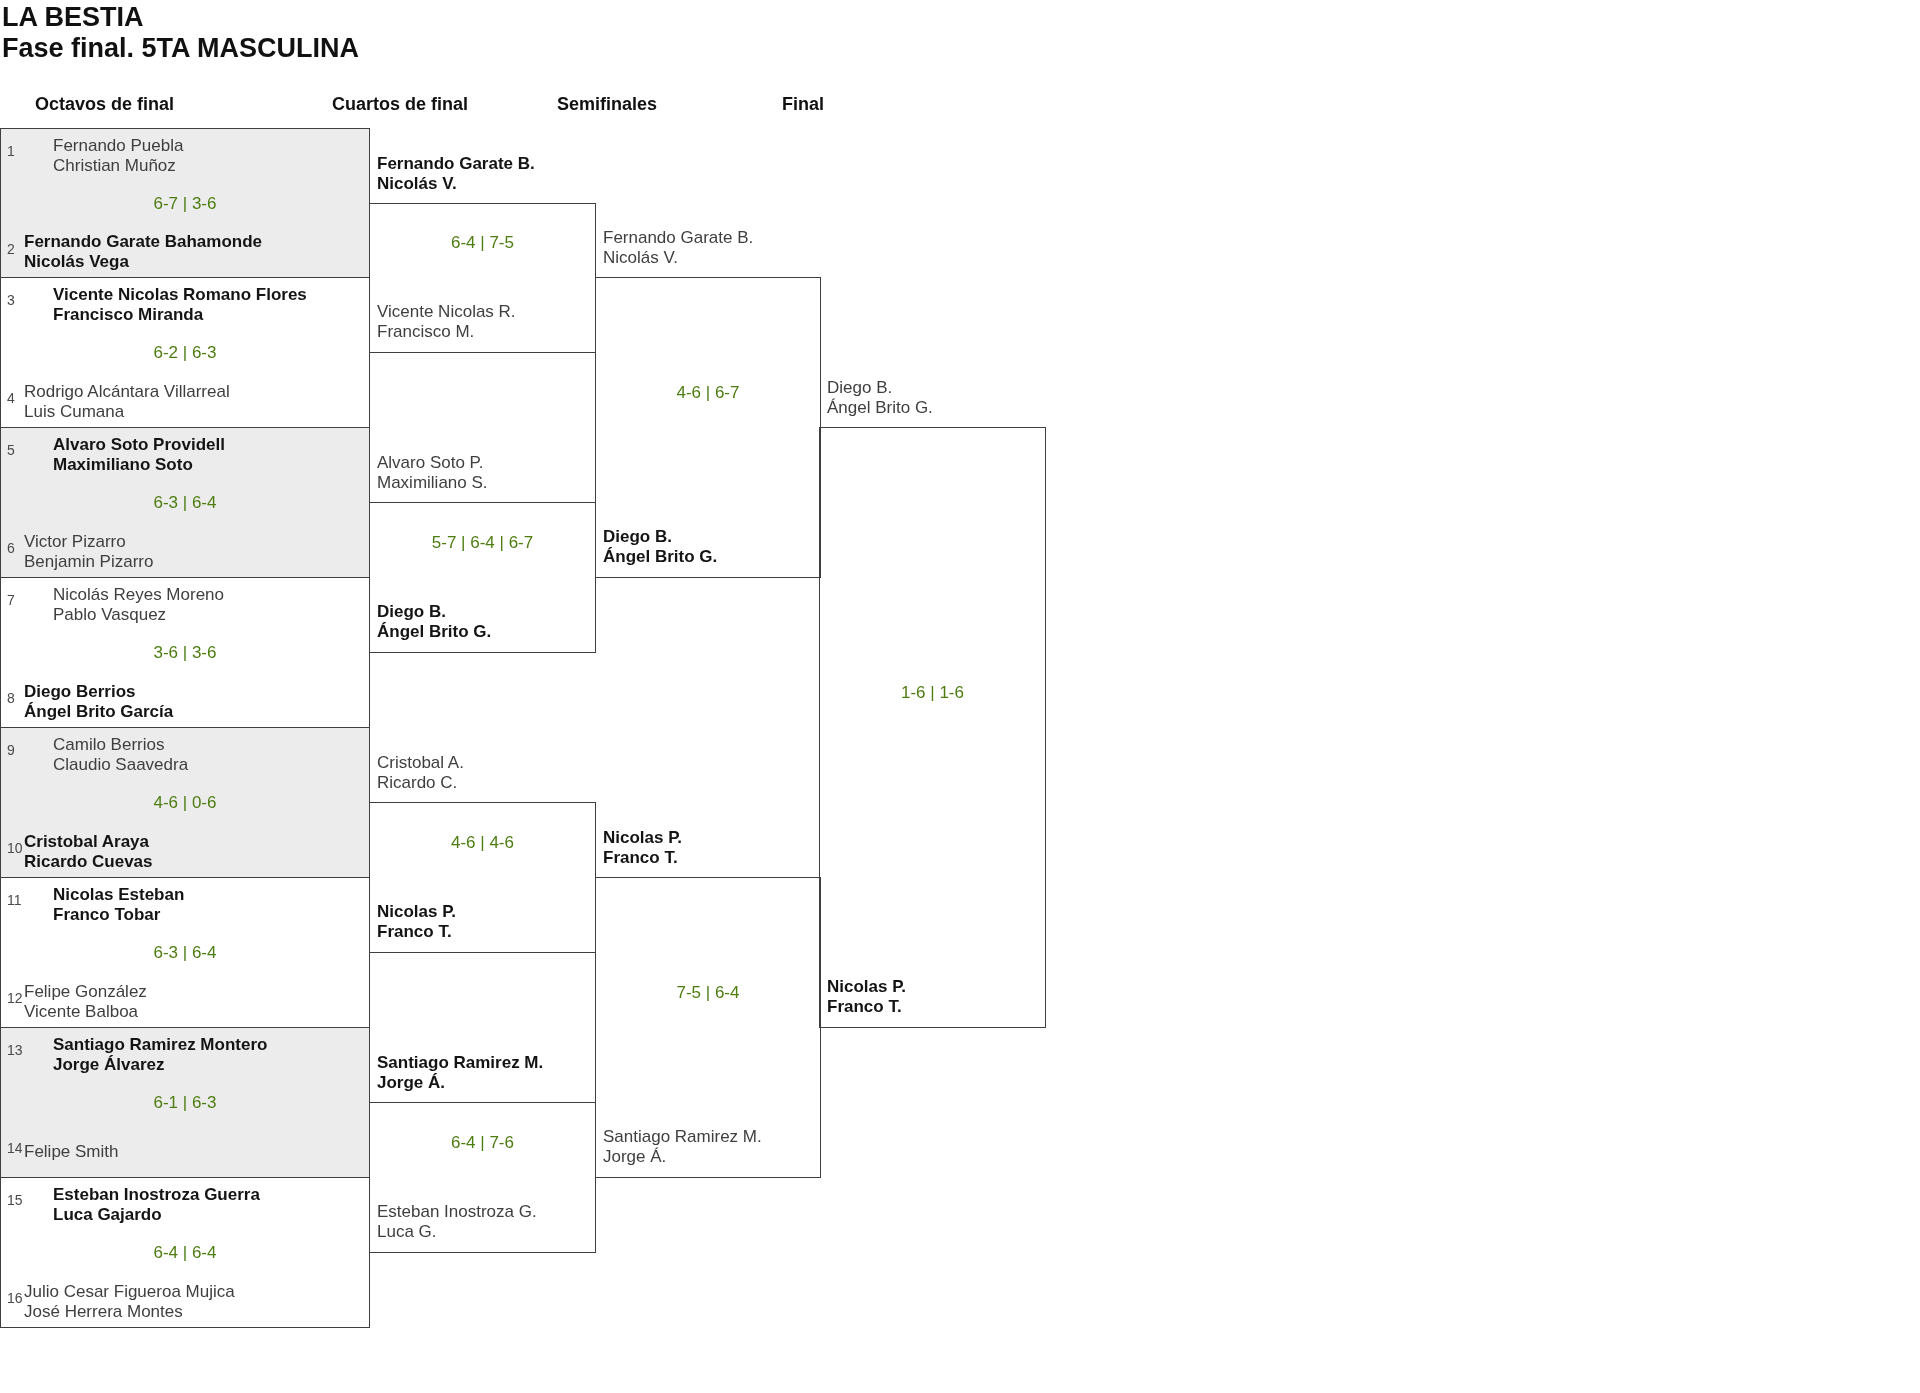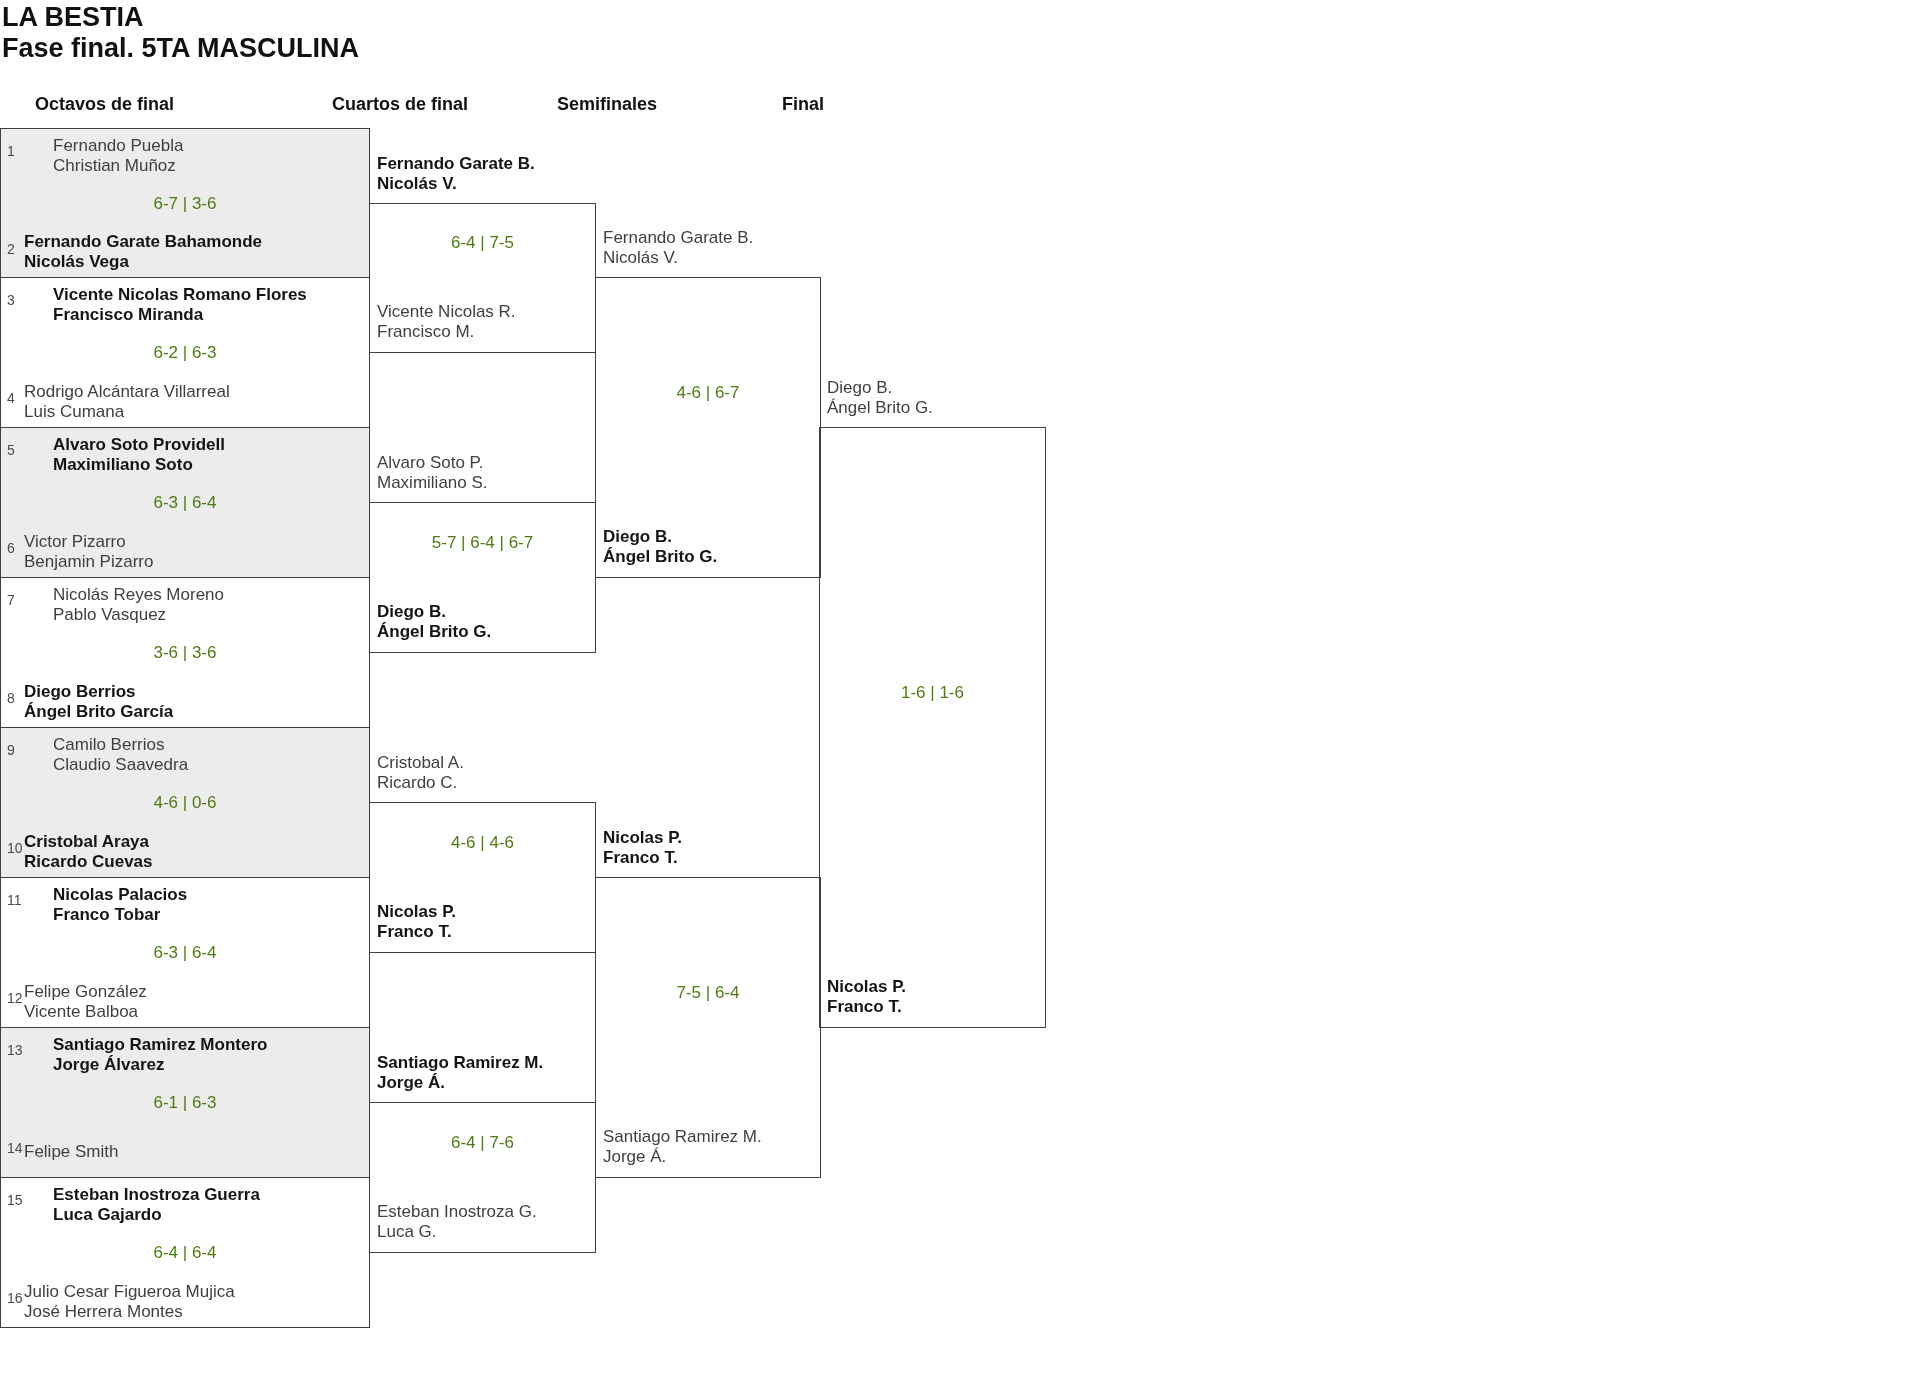--- a/index.html
+++ b/index.html
@@ -120,21 +120,21 @@
         <div class="score">4-6 | 0-6</div>
         <div class="seed s2">10</div>
         <div class="team t2 winner">
           <div>Cristobal Araya</div>
           <div>Ricardo Cuevas</div>
         </div>
       </div>
       <div class="match oct" style="left: 0px; top: 877px; width: 370px; height: 151px;">
         <div class="seed s1">11</div>
         <div class="team t1 winner">
-          <div>Nicolas Palacios</div>
+          <div>Nicolas Esteban</div>
           <div>Franco Tobar</div>
         </div>
         <div class="score">6-3 | 6-4</div>
         <div class="seed s2">12</div>
         <div class="team t2">
           <div>Felipe González</div>
           <div>Vicente Balboa</div>
         </div>
       </div>
       <div class="match oct shaded" style="left: 0px; top: 1027px; width: 370px; height: 151px;">

